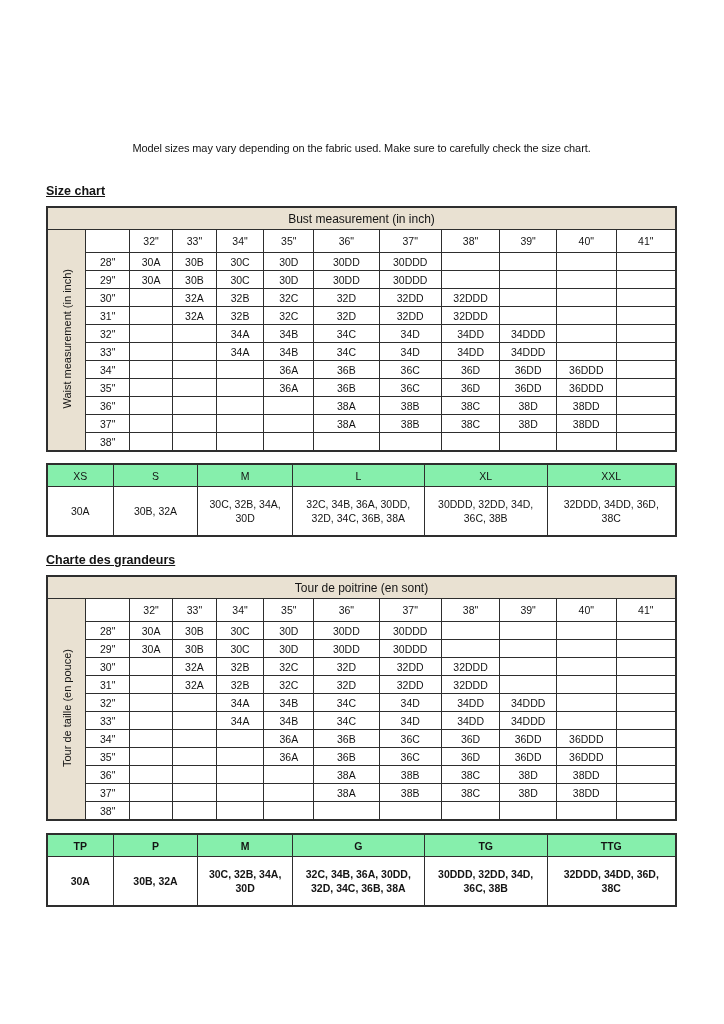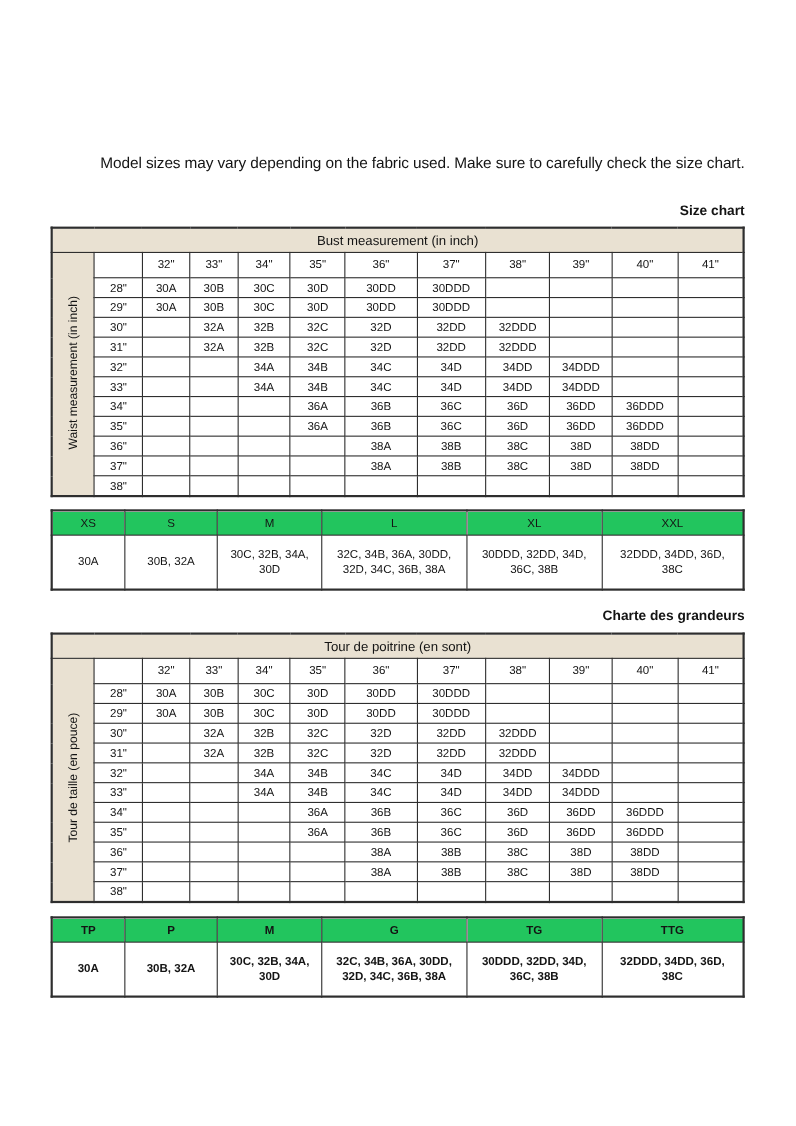--- a/index.html
+++ b/index.html
@@ -4,47 +4,48 @@
 <style>
   html,body{margin:0;padding:0;background:#ffffff;}
   body{
     width:724px;height:1024px;
     font-family:"Liberation Sans", sans-serif;
     color:#141414;
     -webkit-font-smoothing:antialiased;
   }
   .page{box-sizing:border-box;padding:142px 47px 0 46px;}
   .intro{
-    text-align:right;font-size:14px;font-weight:500;
+    text-align:center;font-size:11px;font-weight:500;
     letter-spacing:-0.1px;line-height:13px;margin:0 0 14px 0;
   }
   .tbl-title{
-    text-align:right;font-size:12.5px;font-weight:700;
+    text-align:left;font-size:12.5px;font-weight:700;
     margin:29px 0 8px 0;
+    text-decoration:underline;
   }
   .tbl-title.fr{margin-top:16px;}
   table{width:100%;border-collapse:collapse;table-layout:fixed;}
   table.grid, table.sizes{border:2px solid #2e2e2e;padding-left:28px;}
   td{
     border:1px solid #2e2e2e;text-align:center;vertical-align:middle;
     font-size:10.5px;padding:0;overflow:hidden;
   }
   tr.band-row td{
     background:#e9e1d2;font-size:12px;height:21px;font-weight:400;
   }
   tr.hdr td{height:22px;}
   .grid tr.data td{height:17px;}
   td.side{background:#e9e1d2;}
   td.side .vtext{
     writing-mode:vertical-rl;transform:rotate(180deg);
     font-size:11px;white-space:nowrap;display:inline-block;
   }
   .sizes{margin-top:11px;}
   .sizes.fr{margin-top:12px;font-weight:bold;}
-  .sizes td.szh{background:#22c55e;height:21px;}
+  .sizes td.szh{background:#86efac;height:21px;}
   .sizes td.szv{height:44px;padding:2px 6px;line-height:14px;}
 </style>
 </head>
 <body>
 
 <div class="page">
 
   <p class="intro">Model sizes may vary depending on the fabric used. Make sure to carefully check the size chart.</p>
 
   <h2 class="tbl-title">Size chart</h2>

